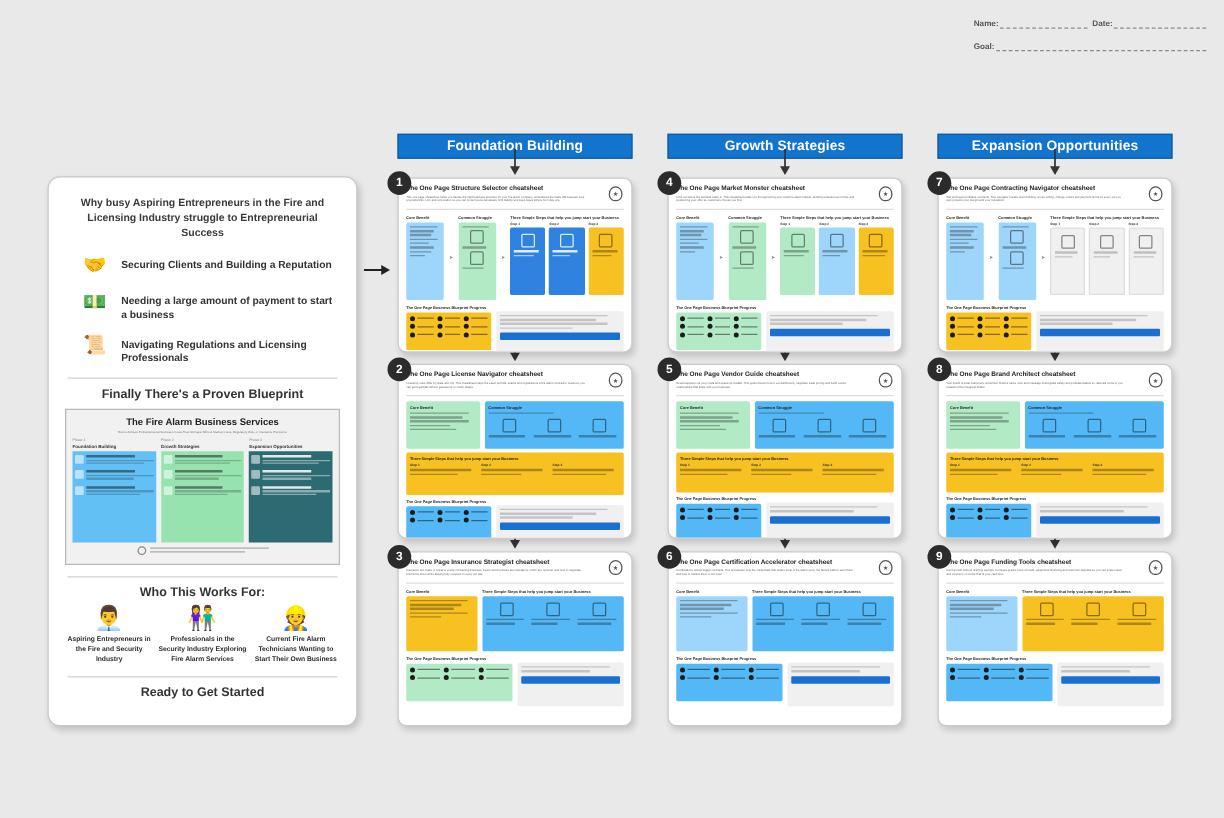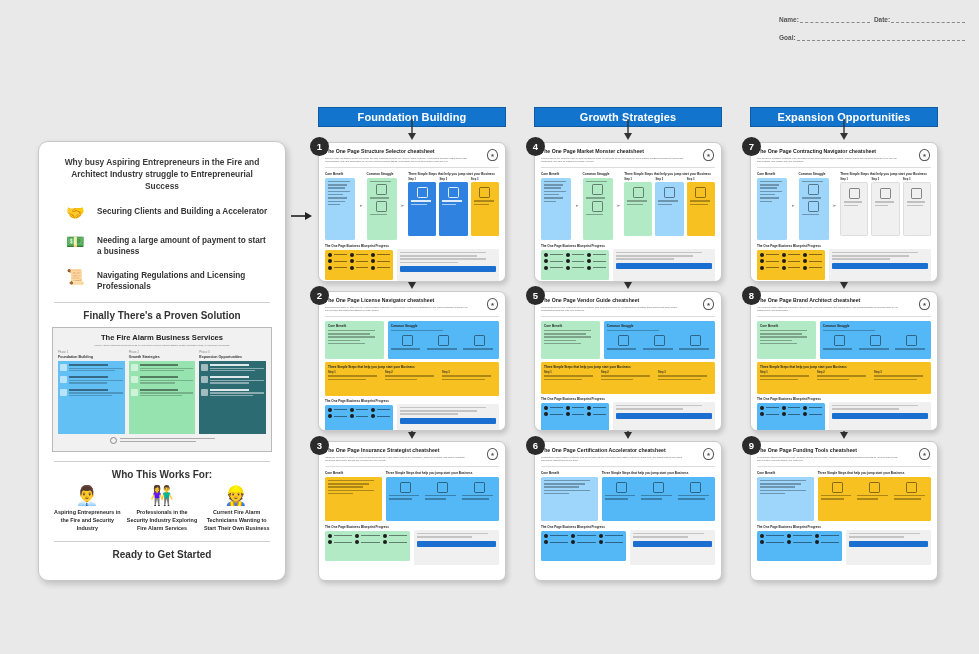--- a/index.html
+++ b/index.html
@@ -203,39 +203,39 @@
       <span class="meta-label">Goal:</span>
       <span class="meta-line"></span>
     </div>
   </div>
 
   <div class="col-head c1">Foundation Building</div>
   <div class="col-head c2">Growth Strategies</div>
   <div class="col-head c3">Expansion Opportunities</div>
 
   <div class="sidebar">
-    <div class="sb-headline">Why busy Aspiring Entrepreneurs in the Fire and Architect Industry struggle to Entrepreneurial Success</div>
+    <div class="sb-headline">Why busy Aspiring Entrepreneurs in the Fire and Licensing Industry struggle to Entrepreneurial Success</div>
 
     <div class="pain-list">
       <div class="pain-item">
         <span class="pain-ico">🤝</span>
-        <span class="pain-txt">Securing Clients and Building a Accelerator</span>
+        <span class="pain-txt">Securing Clients and Building a Reputation</span>
       </div>
       <div class="pain-item">
         <span class="pain-ico">💵</span>
         <span class="pain-txt">Needing a large amount of payment to start a business</span>
       </div>
       <div class="pain-item">
         <span class="pain-ico">📜</span>
         <span class="pain-txt">Navigating Regulations and Licensing Professionals</span>
       </div>
     </div>
 
     <hr class="hr">
-    <div class="sb-sub">Finally There's a Proven Solution</div>
+    <div class="sb-sub">Finally There's a Proven Blueprint</div>
 
     <div class="mini">
       <div class="mini-title">The Fire Alarm Business Services</div>
       <div class="mini-sub">
         How to Achieve Entrepreneurial Success in Less Than 90 Days Without Startup Costs, Regulatory Risk, or Insurance Premiums.
       </div>
       <div class="mini-cols">
         <div class="mini-col">
           <div class="mini-ph"><span>Phase 1</span><b>Foundation Building</b></div>
           <div class="mini-body b1">

